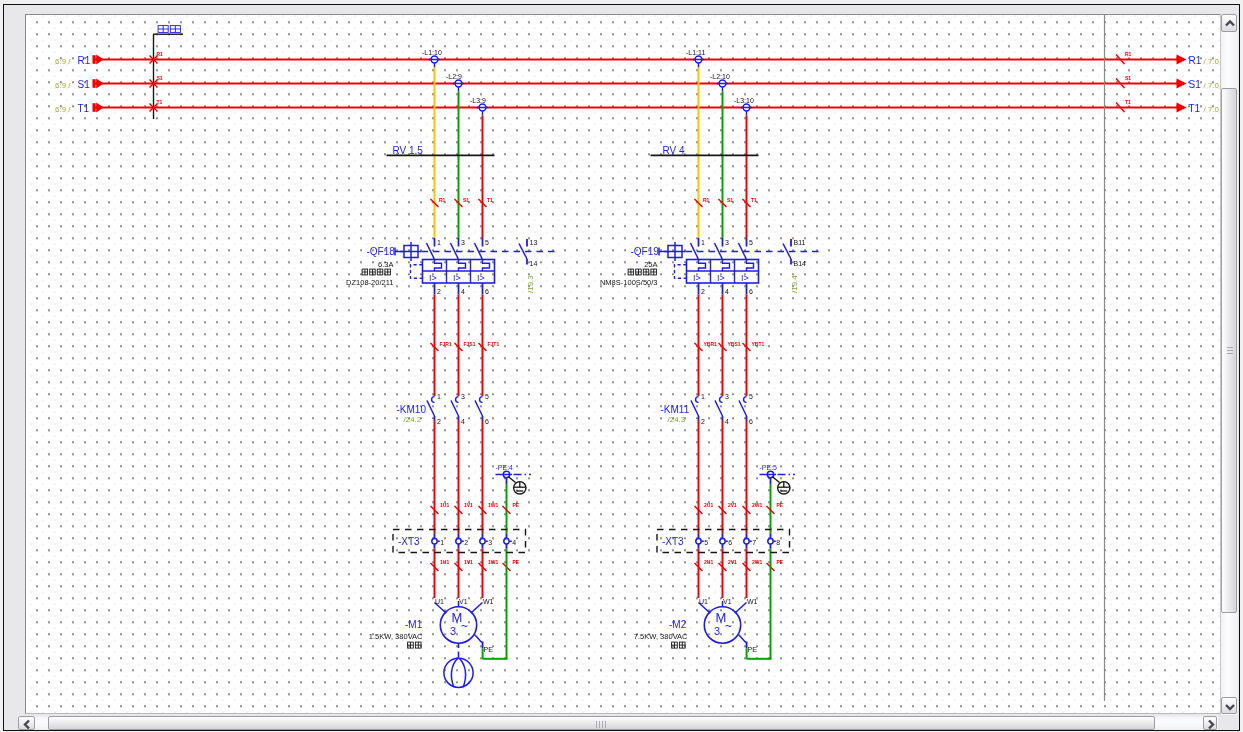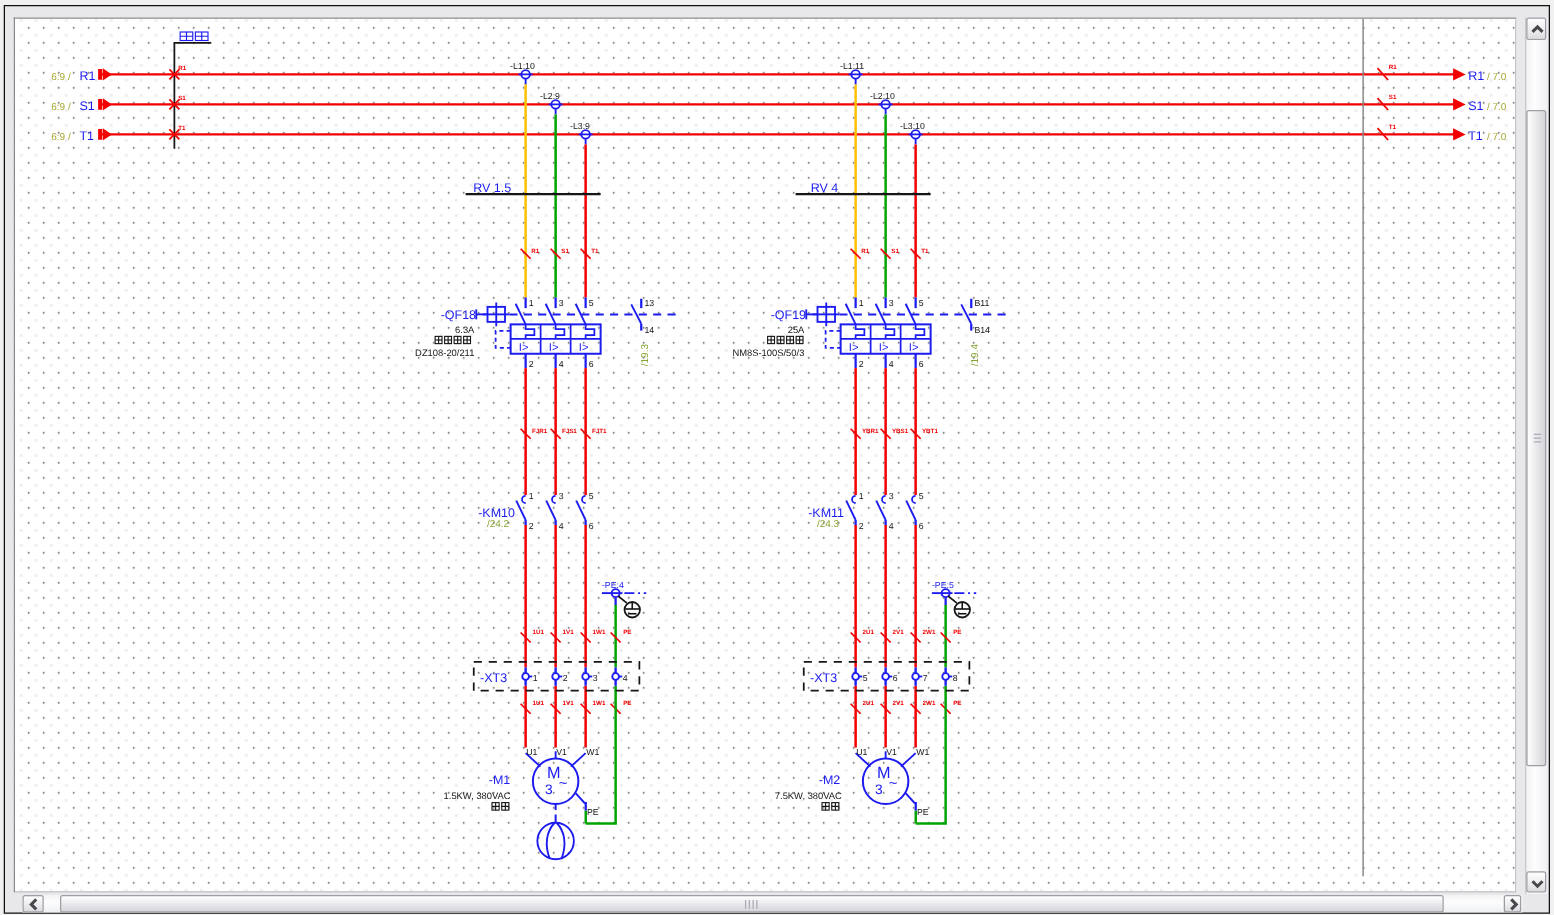--- a/index.html
+++ b/index.html
@@ -1,16 +1,16 @@
 <!DOCTYPE html>
 <html><head><meta charset="utf-8"><style>
 * { margin:0; padding:0; box-sizing:border-box; }
 html,body { width:1243px; height:732px; background:#f0f0f0; font-family:"Liberation Sans",sans-serif; overflow:hidden; }
 #frame { position:absolute; left:3px; top:3.5px; width:1236.5px; height:727px; border:1.6px solid #101010; background:#e8e8eb; }
-#canvas { position:absolute; left:11px; top:14px; width:1201.5px; height:700px; background:
+#canvas { position:absolute; left:25px; top:14px; width:1201.5px; height:700px; background:
   radial-gradient(circle, #efeff1 0 1.2px, transparent 1.5px),
   radial-gradient(circle, #323232 0 0.56px, transparent 0.88px);
   background-size: 12px 12px, 12px 12px;
   background-position: -1px 7.3px, 5px 1.3px;
   background-color:#ffffff;
   border-top:1px solid #87898c; border-left:1px solid #87898c; border-bottom:1px solid #b9b9bd; border-right:1px solid #c4c4c8;
   overflow:hidden; }
 #vsb { position:absolute; left:1220px; top:14px; width:17.5px; height:701px;
   background:linear-gradient(to right,#f2f2f4,#fdfdfe 40%,#eff0f2); border-left:1px solid #c8c8cc;}
 #hsb { position:absolute; left:17.5px; top:715.5px; width:1200px; height:14px;

